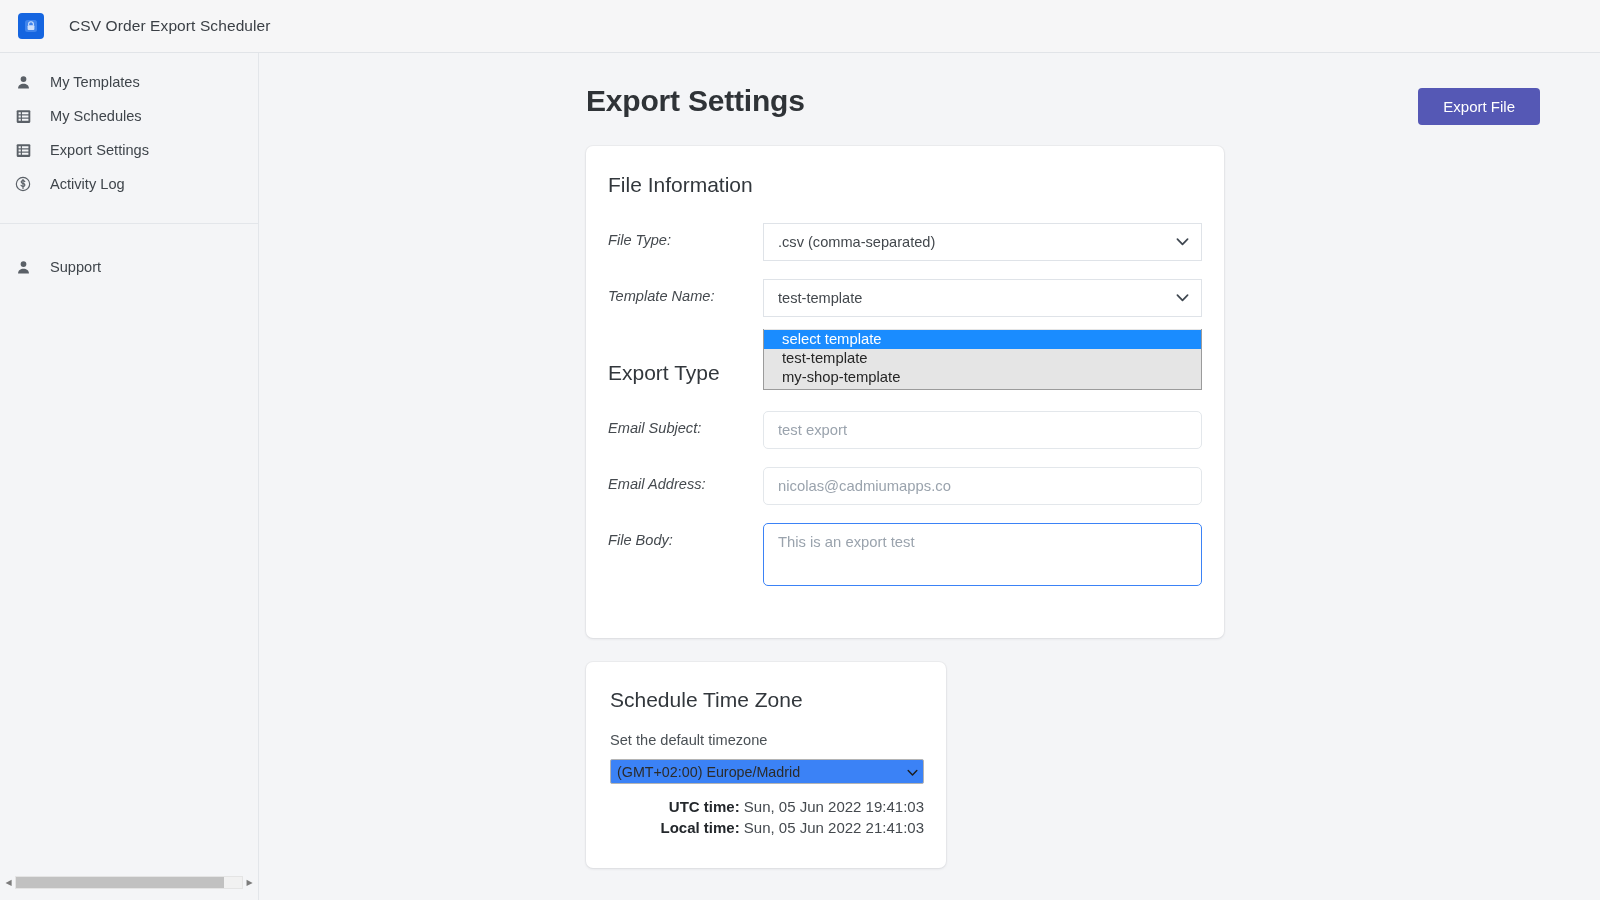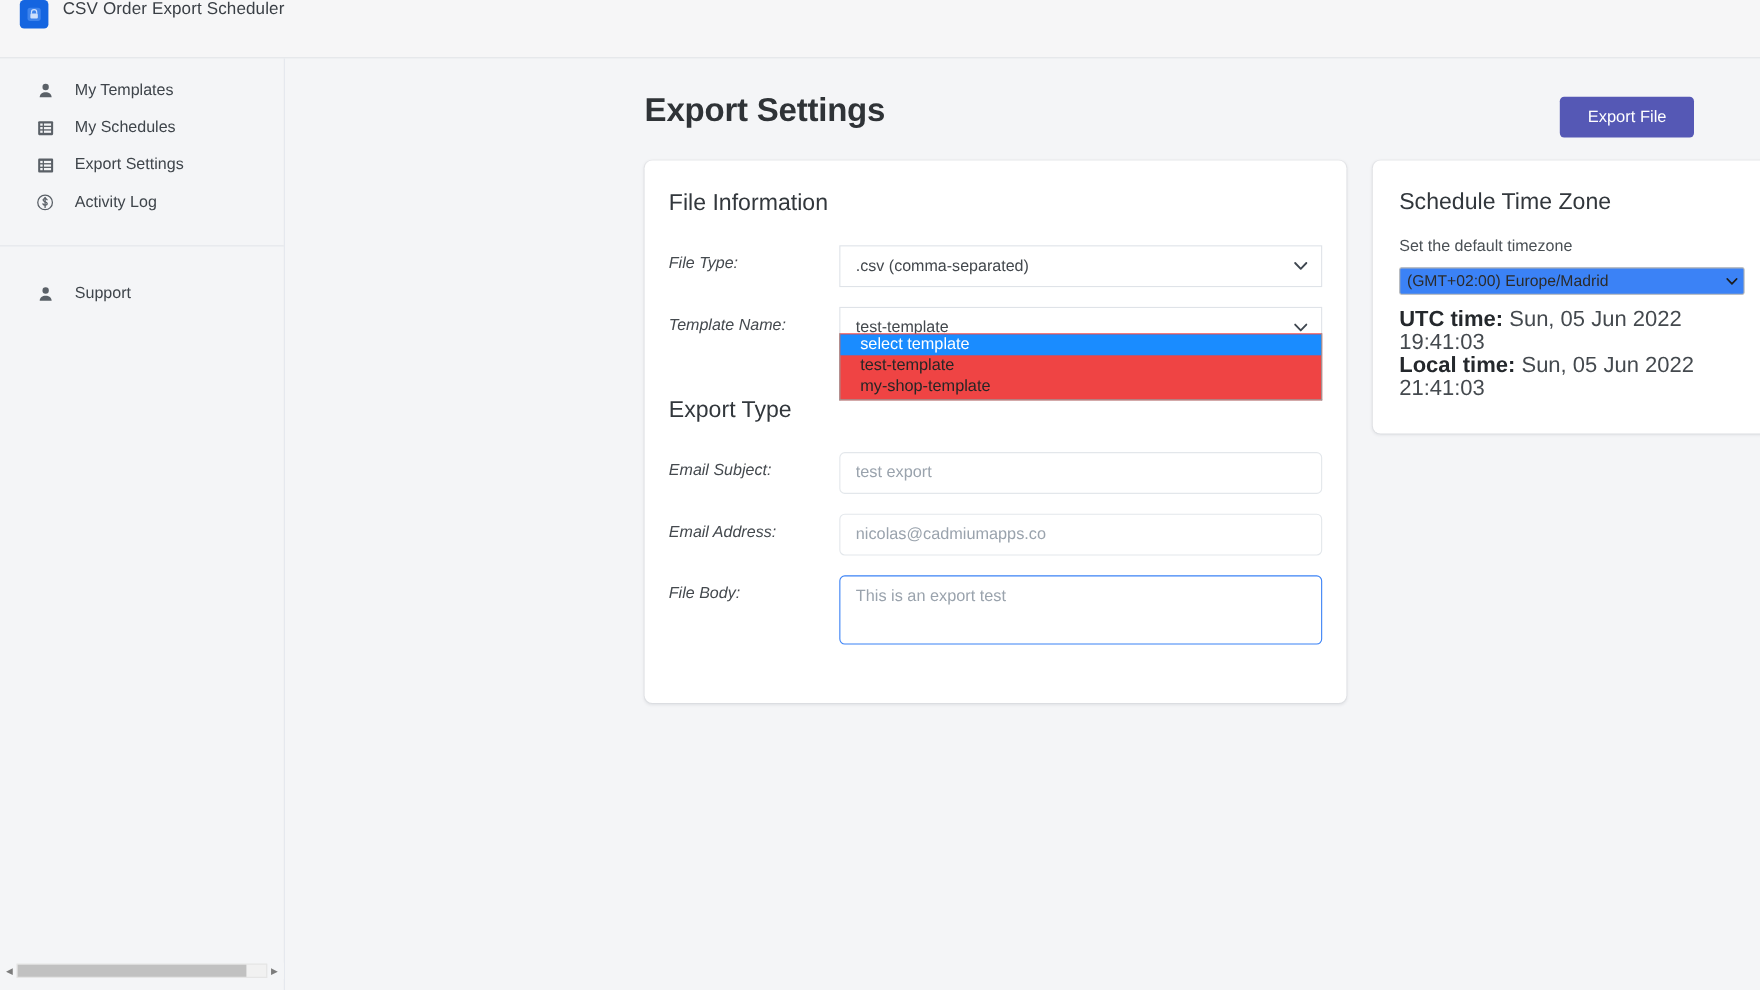--- a/index.html
+++ b/index.html
@@ -11,24 +11,25 @@
     font-family: "Liberation Sans", sans-serif;
     -webkit-font-smoothing: antialiased;
   }
 
   
   .topbar {
     height: 53px;
     background: #f6f6f7;
     border-bottom: 1px solid #e1e4e8;
     display: flex;
-    align-items: flex-start;
+    align-items: center;
     padding-left: 18px;
     position: relative;
     z-index: 5;
+    gap: 12px;
   }
   .app-logo {
     width: 26px; height: 26px;
     border-radius: 4px;
     background: #1565e0;
     display: flex; align-items: center; justify-content: center;
     margin-right: 13px;
     flex: none;
   }
   .app-logo svg { display: block; }
@@ -52,21 +53,21 @@
     background: #f4f5f7;
     border-right: 1px solid #e3e6ea;
     position: relative;
     padding-top: 12px;
   }
   .nav-group { padding: 0; }
   .nav-item {
     display: flex;
     align-items: center;
     height: 34px;
-    padding-left: 30px;
+    padding-left: 12px;
     cursor: pointer;
   }
   .nav-ico {
     width: 22px; height: 22px;
     display: flex; align-items: center; justify-content: center;
     margin-right: 16px;
     flex: none;
     color: #5a6067;
   }
   .nav-ico svg { display: block; }
@@ -147,20 +148,21 @@
     cursor: pointer;
     margin-top: 5px;
     white-space: nowrap;
   }
 
   .content-row {
     display: flex;
     align-items: flex-start;
     padding: 21px 60px 0 327px;
     gap: 24px;
+    flex-direction: column;
   }
 
   
   .card {
     background: #fff;
     border-radius: 7px;
     box-shadow: 0 1px 3px rgba(16,24,40,.09), 0 0 0 1px rgba(16,24,40,.03);
   }
   .card-main {
     width: 638px;
@@ -251,22 +253,22 @@
     outline: none;
     resize: none;
     line-height: 1.35;
   }
   .ta::placeholder { color: #9aa3ad; }
 
   
   .dd-list {
     position: absolute;
     left: 0; right: 0;
-    top: 24px;
-    background: #ef4444;
+    top: 50px;
+    background: #e5e5e5;
     border: 1px solid #9b9b9b;
     border-top: none;
     z-index: 40;
     padding: 1px 0 2px 0;
   }
   .dd-opt {
     font-size: 14.8px;
     color: #262626;
     padding: 1px 0 1px 18px;
     line-height: 17px;
@@ -307,23 +309,24 @@
   }
   .tz-wrap { position: relative; margin-bottom: 12px; }
   .tz-chev {
     position: absolute;
     right: 6px; top: 50%;
     transform: translateY(-50%);
     pointer-events: none;
     color: #1d1d1d;
   }
   .time-line {
-    font-size: 20px;
+    font-size: 15px;
     color: #44494e;
     line-height: 21px;
+    text-align: right;
   }
   .time-line b { color: #24282c; }
 </style>
 </head>
 <body>
 
 <div class="topbar">
   <div class="app-logo">
     <svg width="16" height="16" viewBox="0 0 16 16" aria-hidden="true">
       <rect x="2" y="2" width="12" height="12" rx="2.5" fill="#3f84ec"></rect>

